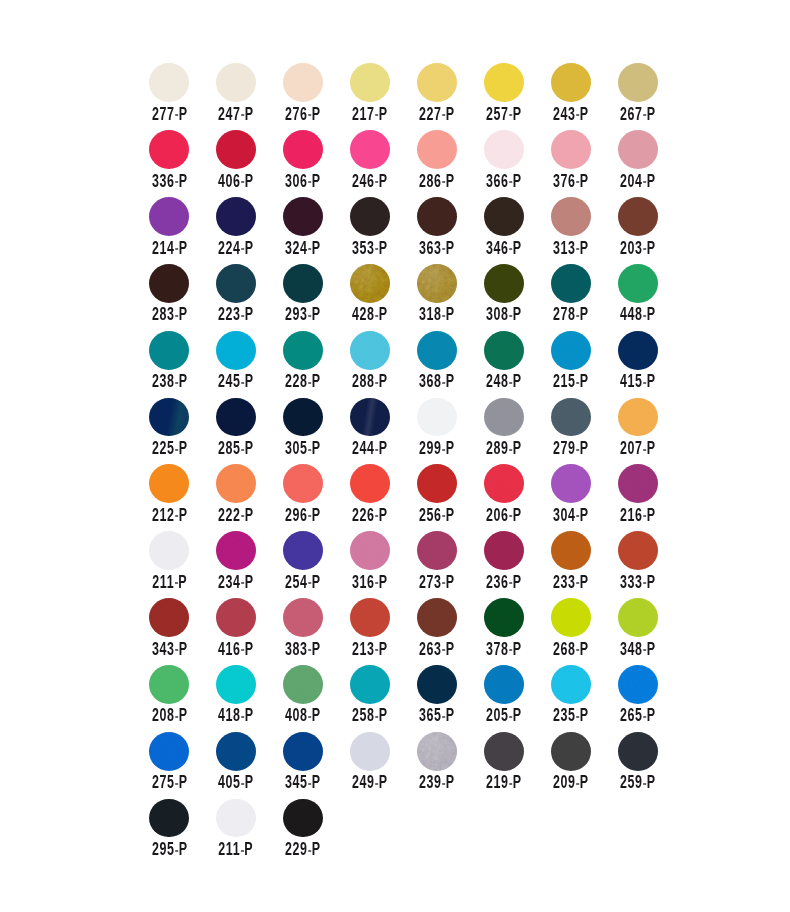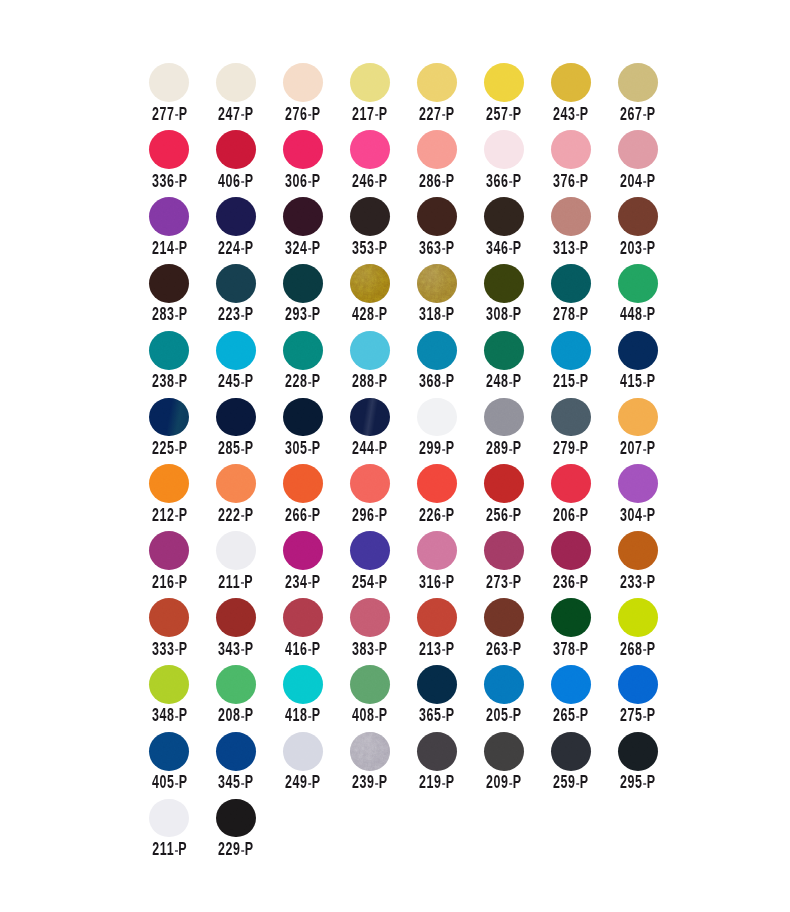--- a/index.html
+++ b/index.html
@@ -356,26 +356,20 @@
         </div>
         <div class="cap"><span class="num">212</span><span class="dash">-</span><span class="sfx">P</span></div>
       </div>
       <div class="cell">
         <div class="dot" style="background-color: rgb(246, 133, 78);">
           <div class="grain"></div>
         </div>
         <div class="cap"><span class="num">222</span><span class="dash">-</span><span class="sfx">P</span></div>
       </div>
       <div class="cell">
-        <div class="dot" style="background-color: rgb(239, 91, 44);">
-          <div class="grain"></div>
-        </div>
-        <div class="cap"><span class="num">266</span><span class="dash">-</span><span class="sfx">P</span></div>
-      </div>
-      <div class="cell">
         <div class="dot" style="background-color: rgb(243, 101, 92);">
           <div class="grain"></div>
         </div>
         <div class="cap"><span class="num">296</span><span class="dash">-</span><span class="sfx">P</span></div>
       </div>
       <div class="cell">
         <div class="dot" style="background-color: rgb(242, 70, 59);">
           <div class="grain"></div>
         </div>
         <div class="cap"><span class="num">226</span><span class="dash">-</span><span class="sfx">P</span></div>
@@ -512,30 +506,42 @@
         </div>
         <div class="cap"><span class="num">418</span><span class="dash">-</span><span class="sfx">P</span></div>
       </div>
       <div class="cell">
         <div class="dot" style="background-color: rgb(95, 164, 109);">
           <div class="grain"></div>
         </div>
         <div class="cap"><span class="num">408</span><span class="dash">-</span><span class="sfx">P</span></div>
       </div>
       <div class="cell">
+        <div class="dot" style="background-color: rgb(6, 164, 180);">
+          <div class="grain"></div>
+        </div>
+        <div class="cap"><span class="num">258</span><span class="dash">-</span><span class="sfx">P</span></div>
+      </div>
+      <div class="cell">
         <div class="dot" style="background-color: rgb(4, 43, 72);">
           <div class="grain"></div>
         </div>
         <div class="cap"><span class="num">365</span><span class="dash">-</span><span class="sfx">P</span></div>
       </div>
       <div class="cell">
         <div class="dot" style="background-color: rgb(4, 121, 189);">
           <div class="grain"></div>
         </div>
         <div class="cap"><span class="num">205</span><span class="dash">-</span><span class="sfx">P</span></div>
+      </div>
+      <div class="cell">
+        <div class="dot" style="background-color: rgb(28, 193, 231);">
+          <div class="grain"></div>
+        </div>
+        <div class="cap"><span class="num">235</span><span class="dash">-</span><span class="sfx">P</span></div>
       </div>
       <div class="cell">
         <div class="dot" style="background-color: rgb(4, 123, 220);">
           <div class="grain"></div>
         </div>
         <div class="cap"><span class="num">265</span><span class="dash">-</span><span class="sfx">P</span></div>
       </div>
       <div class="cell">
         <div class="dot" style="background-color: rgb(5, 102, 210);">
           <div class="grain"></div>

